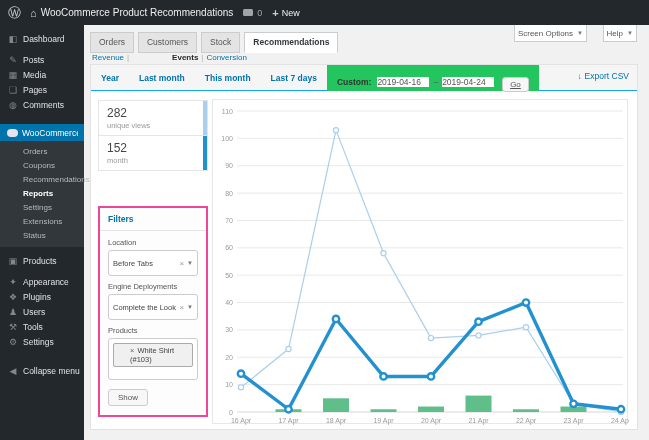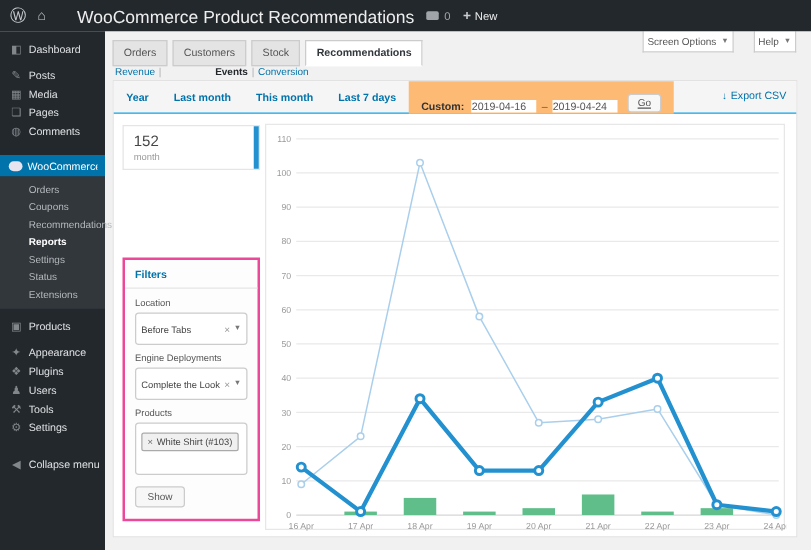--- a/index.html
+++ b/index.html
@@ -4,21 +4,21 @@
 <style>
   * { margin:0; padding:0; box-sizing:border-box; }
   html,body { width:649px; height:440px; overflow:hidden; }
   body { background:#f1f1f1; font-family:"Liberation Sans", sans-serif; position:relative; }
 
   
   .adminbar { position:absolute; left:0; top:0; width:649px; height:25px; background:#23282d; color:#eee; display:flex; align-items:center; padding:0 8px; z-index:50; }
   .adminbar .item { display:flex; align-items:center; margin-right:10px; font-size:9px; color:#eee; }
   .wp-logo { font-size:13px; color:#c9cdd1; margin-right:9px; }
   .home-glyph { font-size:11px; color:#c9cdd1; margin-right:4px; }
-  .site-name { font-size:14px; color:#eee;margin-left:21px; }
+  .site-name { font-size:10px; color:#eee; }
   .bubble { position:relative; width:10px; height:7px; background:#a0a5aa; border-radius:1.5px; margin-right:4px; }
   .bubble::after { content:""; position:absolute; left:2px; bottom:-3px; border:3px solid transparent; border-top-color:#a0a5aa; border-left-width:2px; border-right-width:2px; }
   .count { font-size:9px; color:#a0a5aa; }
   .plus-glyph { font-size:11px; color:#c9cdd1; margin-right:3px; font-weight:bold; }
 
   
   .sidebar { position:absolute; left:0; top:25px; width:84px; height:415px; background:#23282d; }
   .menu-item { display:flex; align-items:center; height:15px; padding:0 0 0 7px; color:#dfe1e3; font-size:8.5px; cursor:pointer; }
   .menu-item .mi { width:12px; text-align:center; color:#82878c; font-size:9px; margin-right:4px; flex:none; }
   .sep-gap { height:6px; }
@@ -43,21 +43,21 @@
 
   .subnav { position:absolute; left:92px; top:53px; font-size:8px; color:#777; }
   .subnav .lnk { color:#0073aa; cursor:pointer; }
   .subnav .current { color:#23282d; font-weight:bold;padding-left:40px; }
   .subnav .sep { color:#b0b0b0; margin:0 3px; }
 
   
   .card { position:absolute; left:90px; top:64px; width:548px; height:366px; background:#fff; border:1px solid #e2e2e2; }
   .datebar { position:absolute; left:0; top:0; right:0; height:26px; background:#f5f5f5; border-bottom:1px solid #0ea5e9; display:flex; align-items:center; }
   .range-link { font-size:8.5px; font-weight:bold; color:#0073aa; padding:0 10px; cursor:pointer; }
-  .custom-sec { height:26px; background:#fdba74; display:flex; align-items:flex-end; padding:1px 10px; }
+  .custom-sec { height:26px; background:#22c55e; display:flex; align-items:flex-start; padding:12px 10px; }
   .custom-label { font-size:8.5px; font-weight:bold; color:#333; margin-right:6px; }
   .date-input { font-size:8.5px; color:#555; background:#fff; border:none; width:52px; cursor:text; }
   .date-dash { font-size:8.5px; color:#555; margin:0 4px; }
   .go-btn { font-size:8px; color:#555; background:#f7f7f7; border:1px solid #ccc; border-radius:3px; padding:2px 7px; margin-left:8px; cursor:pointer;text-decoration:underline; }
   .export { position:absolute; right:8px; top:6px; font-size:8.5px; color:#0073aa; cursor:pointer; }
   .export .dl { font-size:8px; margin-right:3px; }
 
   
   .stats { position:absolute; left:7px; top:36px; width:110px; }
   .stat-box { position:relative; background:#fff; border:1px solid #e5e5e5; margin-top:-1px; padding:5px 8px 5px; cursor:pointer; }
@@ -69,21 +69,21 @@
   .filters { position:absolute; left:7px; top:141px; width:110px; background:#fdfdfd; border:2px solid #ec4899; }
   .filters-header { font-size:8.5px; font-weight:bold; color:#0073aa; padding:6px 8px; border-bottom:1px solid #e5e5e5; }
   .filters-body { padding:7px 8px 9px; }
   .f-label { font-size:7.5px; color:#555; margin:6px 0 3px; }
   .f-label:first-child { margin-top:0; }
   .select { display:flex; align-items:center; height:18px; border:1px solid #ccc; border-radius:3px; background:#fff; padding:12px 4px; cursor:pointer; }
   .select .val { flex:1; font-size:7.5px; color:#444; white-space:nowrap; overflow:hidden; }
   .select .clear { font-size:8px; color:#999; margin:0 3px; cursor:pointer; }
   .select .caret { font-size:6px; color:#777; }
   .multibox { min-height:42px; border:1px solid #ccc; border-radius:3px; background:#fff; padding:4px; }
-  .chip { display:inline-block; font-size:7.5px; color:#444; background:#f0f0f0; border:1px solid #aaa; border-radius:2px; padding:2px 4px; cursor:default; }
+  .chip { display:inline-block; font-size:7.5px; color:#444; background:#f0f0f0; border:1px solid #aaa; border-radius:2px; padding:2px 16px; cursor:default; }
   .chip .x { color:#666; margin-right:3px; cursor:pointer; }
   .show-btn { margin-top:9px; display:inline-block; font-size:8px; color:#555; background:#f7f7f7; border:1px solid #ccc; border-radius:3px; padding:3px 9px; cursor:pointer; }
 
   
   .chart-panel { position:absolute; left:121px; top:34px; width:416px; height:325px; background:#fff; border:1px solid #e7e7e7; }
   .chart-panel svg { display:block; }
 </style>
 </head>
 <body>
 
@@ -132,22 +132,22 @@
     <span class="wc-badge"></span>
     <span>WooCommerce</span>
     <span class="arrow-right"></span>
   </div>
   <div class="submenu">
     <span class="sub-item">Orders</span>
     <span class="sub-item">Coupons</span>
     <span class="sub-item">Recommendations</span>
     <span class="sub-item current">Reports</span>
     <span class="sub-item">Settings</span>
+    <span class="sub-item">Extensions</span>
     <span class="sub-item">Status</span>
-    <span class="sub-item">Extensions</span>
   </div>
   <div class="sep-gap"></div>
   <div class="menu-item">
     <span class="mi">▣</span>
     <span>Products</span>
   </div>
   <div class="sep-gap"></div>
   <div class="menu-item">
     <span class="mi">✦</span>
     <span>Appearance</span>
@@ -207,20 +207,25 @@
       <span class="date-dash">–</span>
       <span class="date-input">2019-04-24</span>
       <span class="go-btn">Go</span>
     </span>
     <span class="export">
       <span class="dl">↓</span><span>Export CSV</span>
     </span>
   </div>
 
   <div class="stats">
+    <div class="stat-box">
+      <div class="stat-value">282</div>
+      <div class="stat-label">unique views</div>
+      <div class="band" style="background: rgb(170, 207, 236);"></div>
+    </div>
     <div class="stat-box">
       <div class="stat-value">152</div>
       <div class="stat-label">month</div>
       <div class="band" style="background: rgb(35, 145, 208);"></div>
     </div>
   </div>
 
   <div class="filters">
     <div class="filters-header">Filters</div>
     <div class="filters-body">

